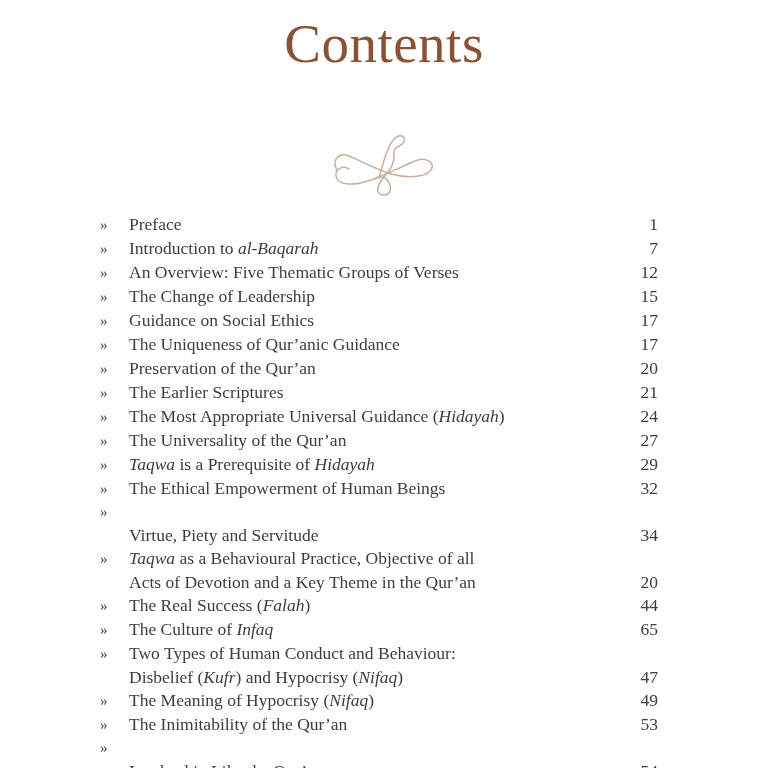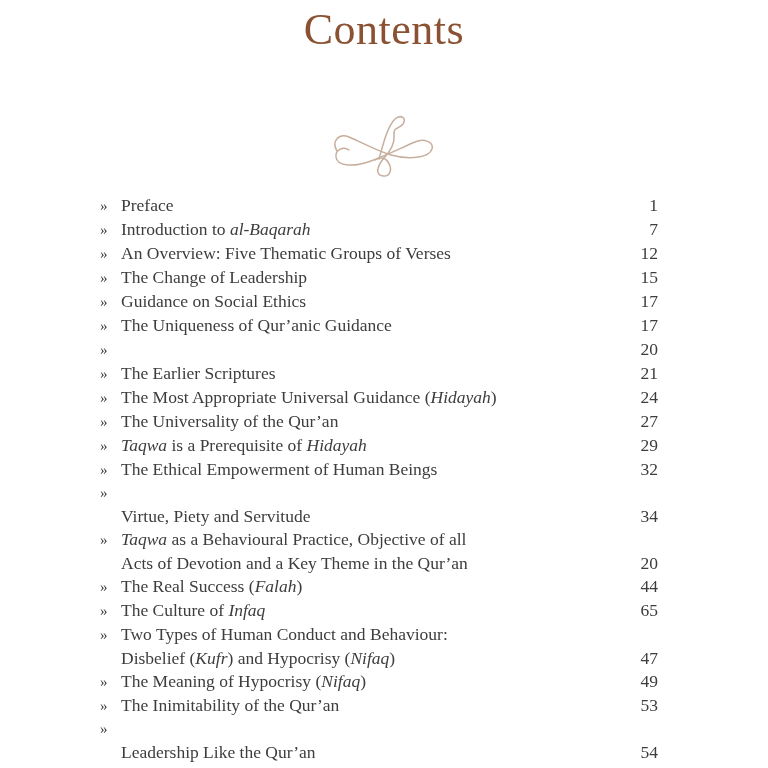--- a/index.html
+++ b/index.html
@@ -4,23 +4,23 @@
 <style>
   html, body { margin: 0; padding: 0; }
   body {
     width: 768px; height: 768px;
     background: #ffffff;
     overflow: hidden;
     font-family: "Liberation Serif", serif;
     color: #3d3d3d;
   }
   .page-title {
-    margin-top: 8px;
+    margin-top: 16px;
     text-align: center;
-    font-size: 44px;
+    font-size: 55px;
     line-height: 1;
     font-weight: normal;
     color: #8a5233;
     letter-spacing: 0.5px;
   }
   .ornament-wrap {
     display: flex;
     justify-content: center;
     margin-top: 57px;
     height: 68px;
@@ -32,21 +32,21 @@
   .toc-line {
     display: flex;
     line-height: 23px;
     align-items: baseline;
   }
   .toc-bullet {
     flex: none;
     width: 21px;
     font-size: 15px;
   }
-  .toc-entry-text { flex: none; white-space: nowrap; }
+  .toc-entry-text { flex: none; white-space: nowrap; margin-left: 8px; }
   .toc-entry-text i { font-style: italic; }
   .toc-fill { flex: 1; }
   .toc-page-number { flex: none; text-align: right; }
 </style>
 </head>
 <body>
 
 <h1 class="page-title">Contents</h1>
 
 <div class="ornament-wrap">
@@ -89,20 +89,21 @@
     <span class="toc-page-number">17</span>
   </div>
     <div class="toc-line">
     <span class="toc-bullet">»</span>
     <span class="toc-entry-text">The Uniqueness of Qur’anic Guidance</span>
     <span class="toc-fill"></span>
     <span class="toc-page-number">17</span>
   </div>
     <div class="toc-line">
     <span class="toc-bullet">»</span>
+    <span class="toc-entry-text">Preservation of the Qur’an</span>
     <span class="toc-fill"></span>
     <span class="toc-page-number">20</span>
   </div>
     <div class="toc-line">
     <span class="toc-bullet">»</span>
     <span class="toc-entry-text">The Earlier Scriptures</span>
     <span class="toc-fill"></span>
     <span class="toc-page-number">21</span>
   </div>
     <div class="toc-line">

